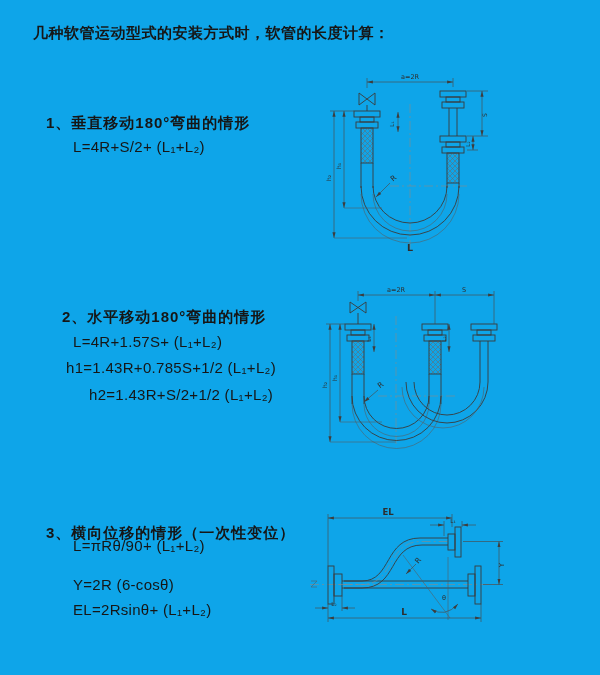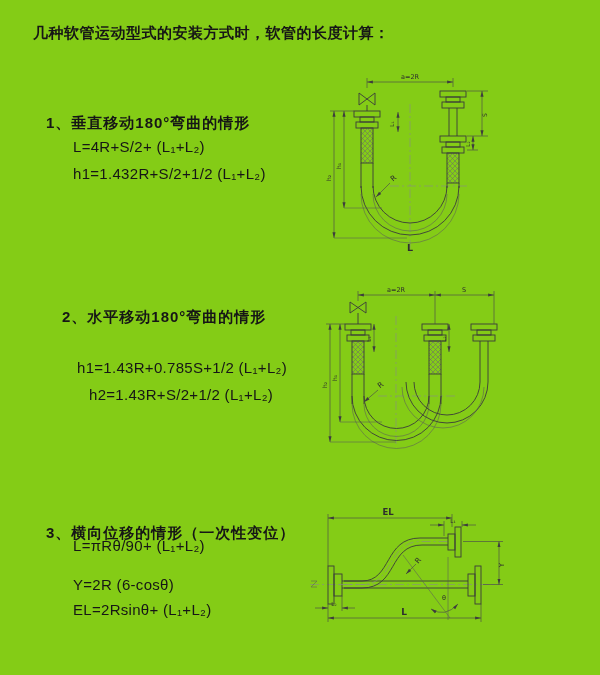--- a/index.html
+++ b/index.html
@@ -1,16 +1,16 @@
 <!DOCTYPE html>
 <html><head>
 <meta charset="utf-8">
 <style>
   html,body{margin:0;padding:0;}
-  .page{position:relative;width:600px;height:675px;background:#84cc16;overflow:hidden;
+  .page{position:relative;width:600px;height:675px;background:#0ea5e9;overflow:hidden;
         font-family:"Liberation Sans","DejaVu Sans",sans-serif;color:#161616;text-decoration:underline;}
   .txt{position:absolute;white-space:nowrap;line-height:1;}
   .title{font-size:15px;font-weight:700;letter-spacing:.5px;}
   .heading{font-size:15px;font-weight:700;letter-spacing:1px;}
   .formula{font-size:15px;font-weight:400;letter-spacing:.3px;}
   svg.diag{position:absolute;}
   svg.diag text{font-family:"DejaVu Sans","Liberation Sans",sans-serif;fill:#2e2e2e;}
   .part{stroke:#3b3b3b;stroke-width:.9;fill:none;}
   .dim{stroke:#4a4a4a;stroke-width:.65;fill:none;}
   .cl{stroke:#8a8a8a;stroke-width:.6;fill:none;stroke-dasharray:9 3 2 3;}
@@ -18,24 +18,24 @@
 </style>
 </head>
 <body>
 
 <div class="page">
 
   <div class="txt title" style="left:33px;top:25px;">几种软管运动型式的安装方式时，软管的长度计算：</div>
 
   <div class="txt heading" style="left:46px;top:115px;">1、垂直移动180°弯曲的情形</div>
   <div class="txt formula" style="left:73px;top:139px;">L=4R+S/2+ (L₁+L₂)</div>
-  <div class="txt formula" style="left:73px;top:166px;">h1=1.432R+S/2+1/2 (L₁+L₂)</div>
 
   <div class="txt heading" style="left:62px;top:309px;">2、水平移动180°弯曲的情形</div>
-  <div class="txt formula" style="left:77px;top:360px;">h1=1.43R+0.785S+1/2 (L₁+L₂)</div>
+  <div class="txt formula" style="left:73px;top:334px;">L=4R+1.57S+ (L₁+L₂)</div>
+  <div class="txt formula" style="left:66px;top:360px;">h1=1.43R+0.785S+1/2 (L₁+L₂)</div>
   <div class="txt formula" style="left:73px;top:387px;margin-left:16px;">h2=1.43R+S/2+1/2 (L₁+L₂)</div>
 
   <div class="txt heading" style="left:46px;top:525px;">3、横向位移的情形（一次性变位）</div>
   <div class="txt formula" style="left:73px;top:538px;">L=πRθ/90+ (L₁+L₂)</div>
   <div class="txt formula" style="left:73px;top:577px;">Y=2R (6-cosθ)</div>
   <div class="txt formula" style="left:73px;top:602px;">EL=2Rsinθ+ (L₁+L₂)</div>
 
   <svg class="diag" style="left:310px;top:66px;" width="290" height="200" viewBox="0 0 290 200">
     <defs>
       <marker id="ar1" viewBox="0 0 10 7" refX="10" refY="3.5" markerWidth="9" markerHeight="7" orient="auto-start-reverse">

